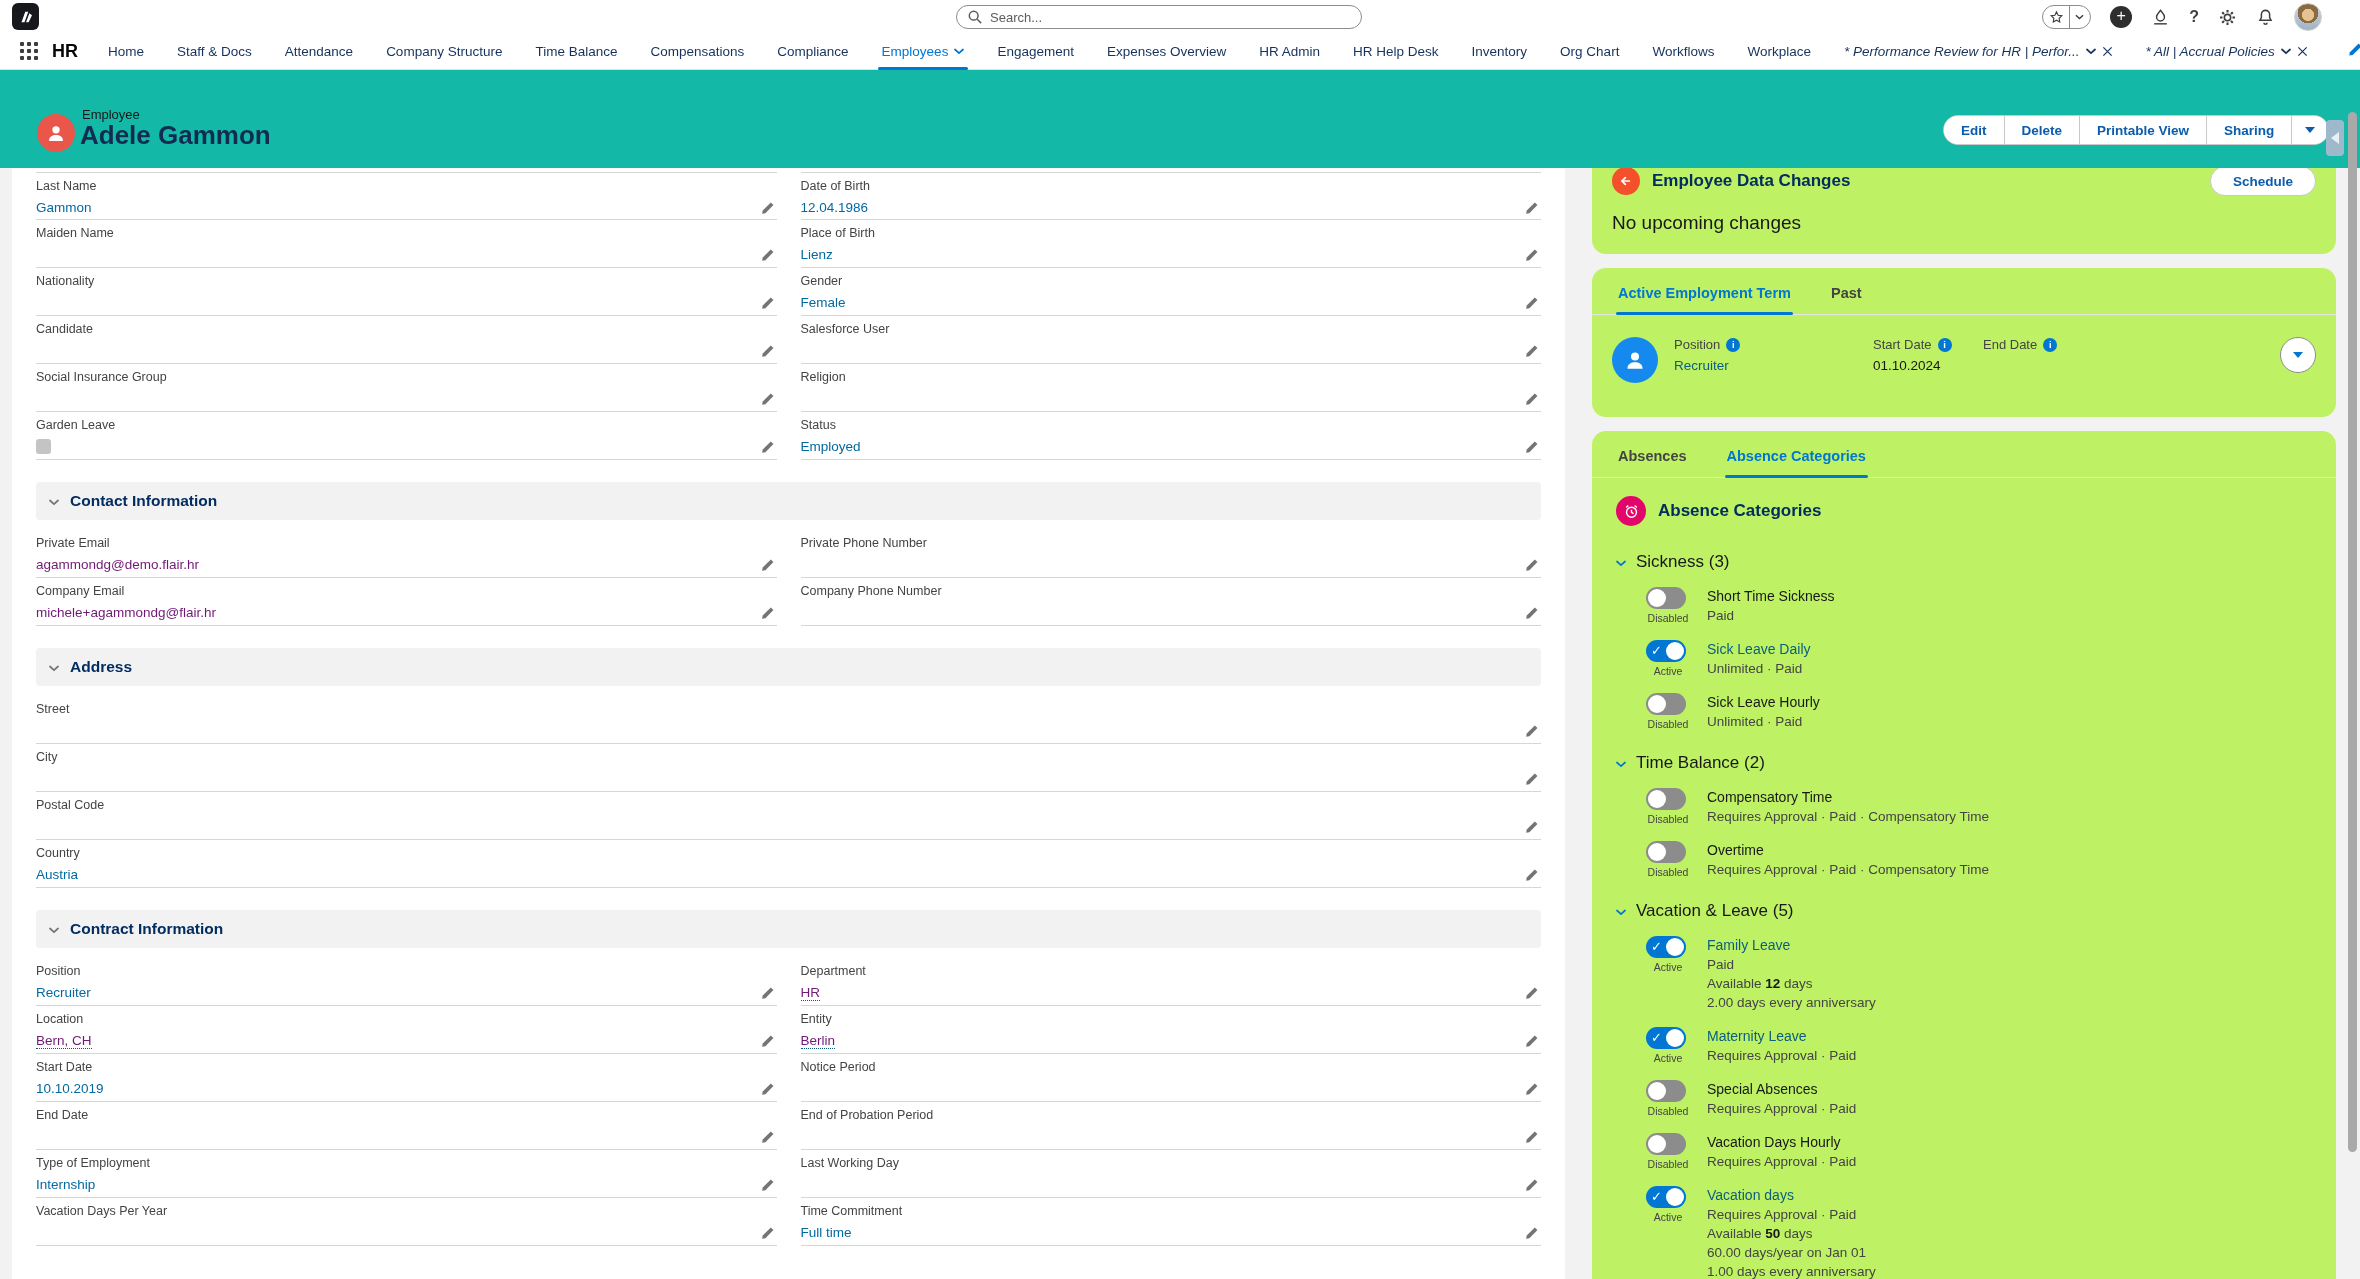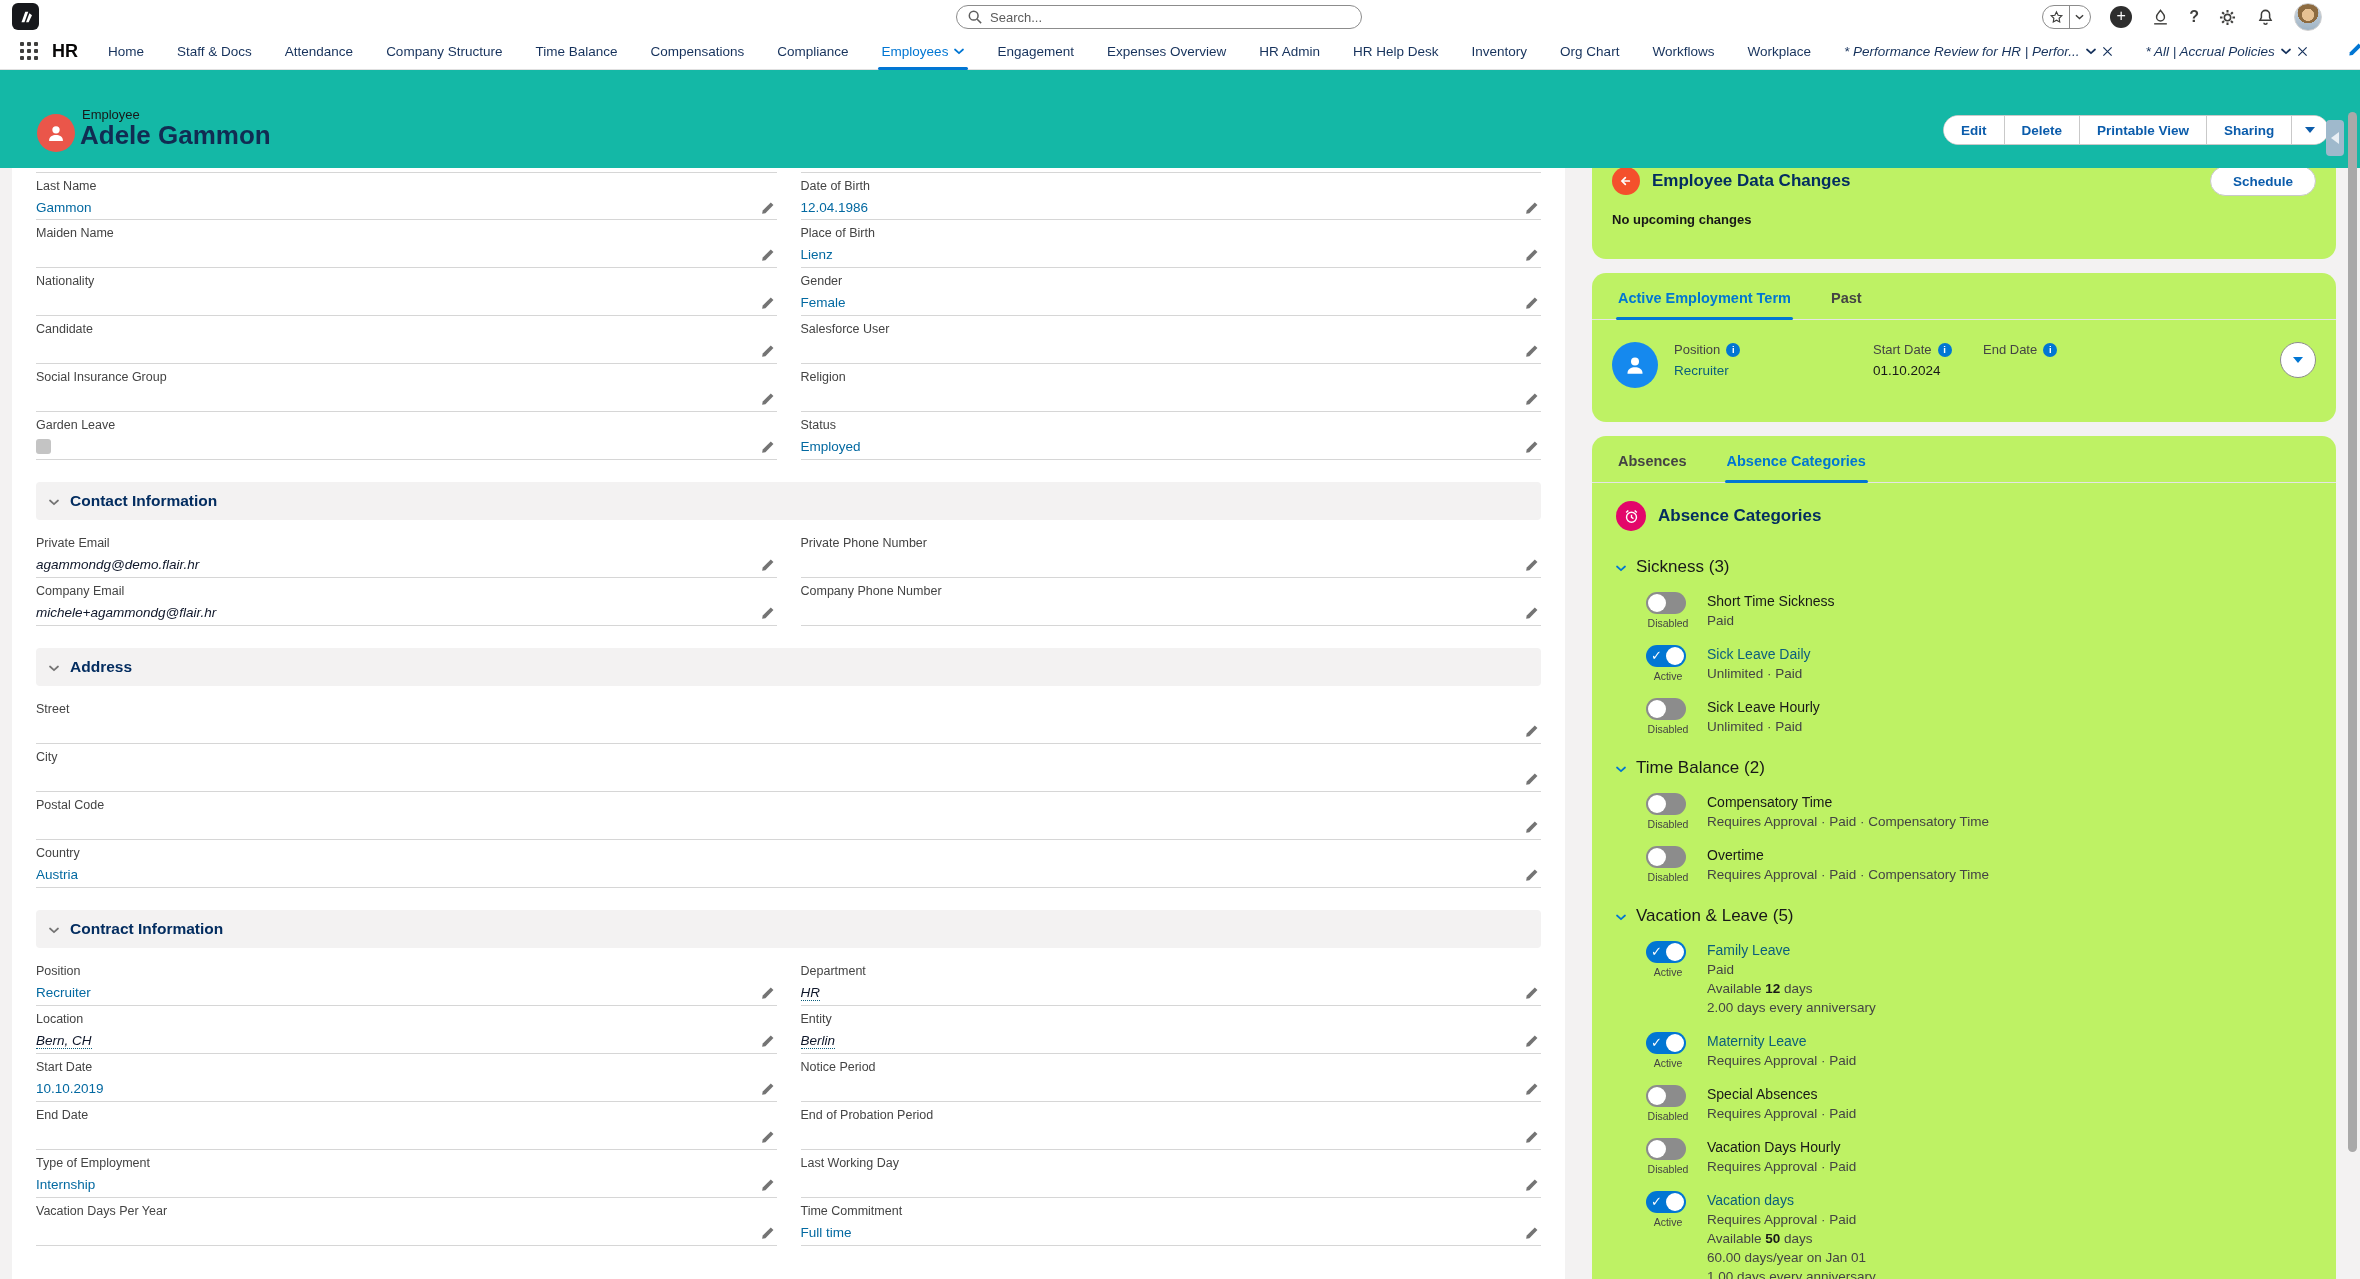--- a/index.html
+++ b/index.html
@@ -53,37 +53,37 @@
 
   
   .left-panel { position:absolute; left:12px; top:150px; width:1553px; height:1170px; background:#fff; border-radius:12px; padding:22px 24px 0; z-index:1; }
   .fields-grid { display:grid; grid-template-columns:1fr 1fr; column-gap:24px; }
   .fields-grid.one-col { grid-template-columns:1fr; }
   .field { height:48px; border-bottom:1px solid #d6d6d6; padding-top:6px; }
   .field.tline { border-top:1px solid #d6d6d6; }
   .f-label { font-size:12.5px; color:#444; line-height:15px; }
   .f-valrow { display:flex; align-items:center; justify-content:space-between; height:23px; margin-top:2px; }
   .f-value { font-size:13.5px; color:#0369a1; }
-  .f-value.link { color:#0f172a; cursor:pointer;font-style:italic; }
+  .f-value.link { color:#701a75; cursor:pointer; }
   .f-value.dotted { border-bottom:1px dotted #0b5e7d; }
   .pencil-btn { background:none; border:none; display:flex; align-items:center; padding:2px; }
   .gl-checkbox { width:15px; height:15px; background:#c4c4c4; border-radius:3px; display:inline-block; }
   .section-bar { background:#f3f2f2; border-radius:4px; height:38px; display:flex; align-items:center; gap:11px; padding:0 13px; margin:22px 0 10px; color:#032d60; font-weight:700; font-size:15.5px; cursor:pointer; }
 
   
   .right-col { position:absolute; left:1592px; top:150px; width:744px; z-index:1; }
   .card { background:#bef264; border-radius:14px; margin-bottom:14px; }
   .card-pad { padding:16px 20px; }
   .title-row { display:flex; align-items:center; gap:12px; }
   .icon-circle { width:28px; height:28px; border-radius:50%; display:flex; align-items:center; justify-content:center; flex:none; }
   .ic-orange { background:#f4502c; }
   .ic-pink { background:#e3066a; width:30px; height:30px; }
   .card-title { font-size:17px; font-weight:700; color:#032d60; }
   .schedule-btn { margin-left:auto; height:30px; padding:0 22px; border:1px solid #c9c9c9; border-radius:15px; background:#fff; color:#0b5cab; font-size:13.5px; font-weight:600; }
-  .no-changes { font-size:13px; color:#181818; margin:16px 0 16px;font-weight:bold; }
+  .no-changes { font-size:19px; color:#181818; margin:16px 0 4px; }
 
   .tabs-row { display:flex; gap:36px; padding:0 24px; border-bottom:1px solid #e5e5e5; }
   .ctab { position:relative; padding:17px 2px 13px; font-size:14.5px; font-weight:700; color:#444; cursor:pointer; white-space:nowrap; }
   .ctab.active { color:#0176d3; }
   .ctab.active::after { content:""; position:absolute; left:0; right:0; bottom:-1px; height:3px; background:#0176d3; border-radius:2px; }
 
   .emp-row { display:flex; align-items:flex-start; padding:22px 20px 34px; }
   .blue-avatar { width:46px; height:46px; border-radius:50%; background:#1589ee; display:flex; align-items:center; justify-content:center; flex:none; }
   .emp-block { margin-left:16px; }
   .emp-lblrow { display:flex; align-items:center; gap:6px; font-size:13px; color:#444; }

